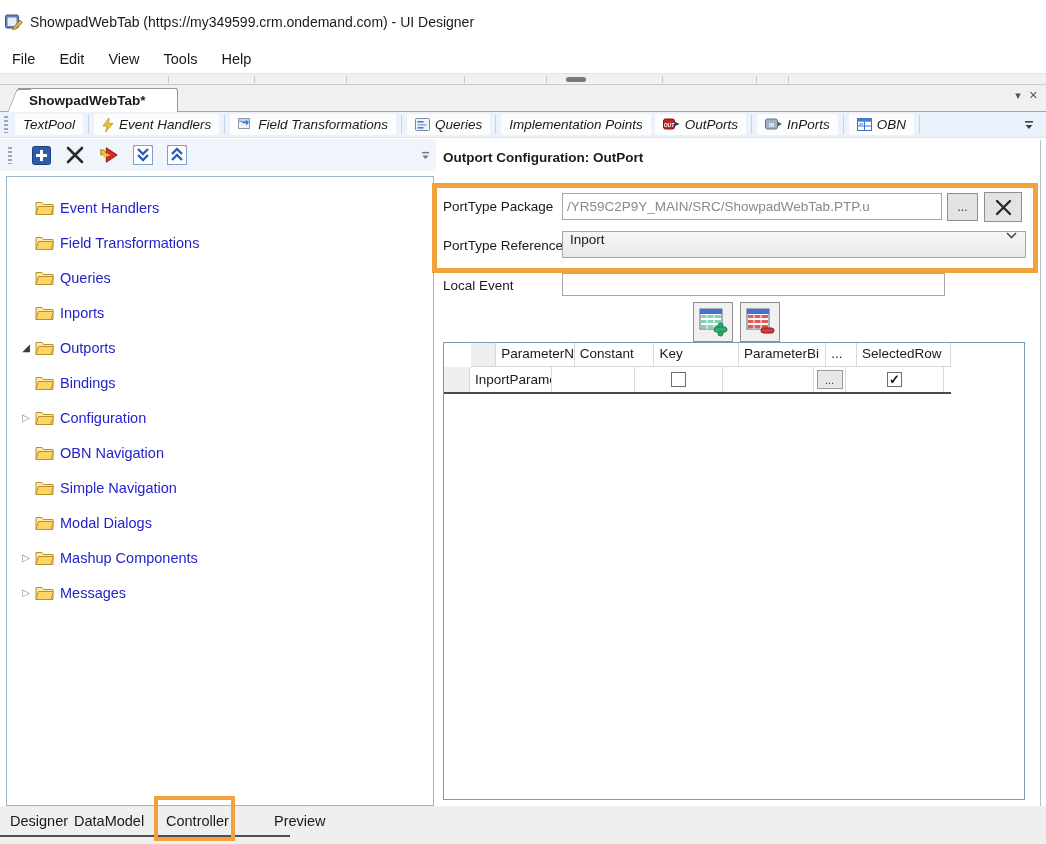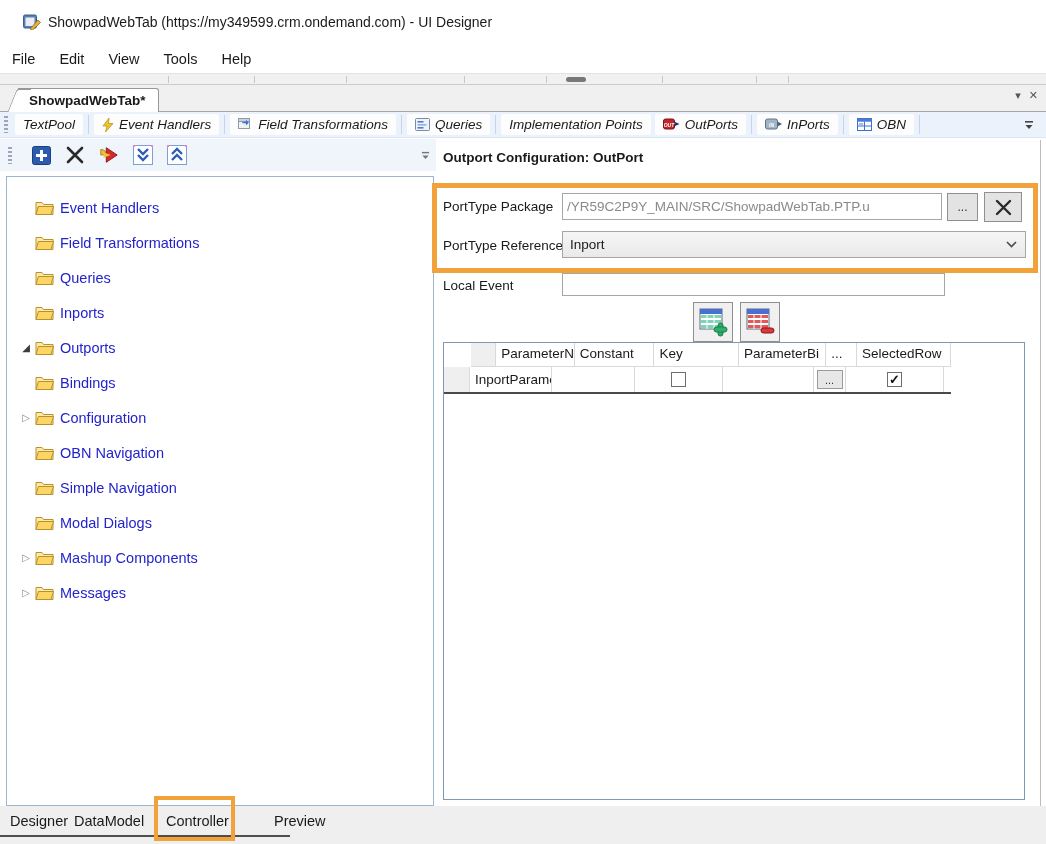--- a/index.html
+++ b/index.html
@@ -4,40 +4,40 @@
 <style>
   * { box-sizing: border-box; }
   html,body { margin:0; padding:0; }
   body {
     width:1046px; height:844px; position:relative; overflow:hidden;
     background:#ffffff; font-family:"Liberation Sans", sans-serif; color:#1a1a1a;
   }
 
   
   .titlebar { position:absolute; top:0; left:0; width:100%; height:44px;
-    display:flex; align-items:center; gap:7px; padding-left:23px; font-size:14px; }
+    display:flex; align-items:center; gap:7px; padding-left:5px; font-size:14px; }
   .title-icon { width:18px; height:16px; flex:0 0 auto; }
 
   
   .menubar { position:absolute; top:44px; left:0; width:100%; height:29px;
     display:flex; align-items:center; font-size:14.5px; }
   .menu-item { padding:4px 12px; cursor:default; }
 
   
   .strip { position:absolute; top:73px; left:0; width:100%; height:12px;
     background:#f1f1f1; border-top:1px solid #e3e3e3; border-bottom:1px solid #cccccc; }
   .strip .tick { position:absolute; top:2px; width:1px; height:7px; background:#c8c8c8; }
   .strip .blob { position:absolute; top:3px; left:566px; width:20px; height:5px; background:#787878; border-radius:3px; }
 
   
   .tabstrip { position:absolute; top:85px; left:0; width:100%; height:27px;
     background:#f0f0f0; border-bottom:1px solid #a5a5a5; }
   .doc-tab { position:absolute; left:18px; top:3px; height:24px; background:#fff;
     border:1px solid #979797; border-bottom:none; border-top-right-radius:3px;
-    padding:4px 12px 0 10px; font-weight:bold; font-size:13.5px; }
+    padding:4px 31px 0 10px; font-weight:bold; font-size:13.5px; }
   .doc-tab::before { content:""; position:absolute; left:-7px; bottom:0; width:14px; height:22px;
     background:#fff; border-left:1px solid #979797; border-top:1px solid #979797;
     transform:skewX(-22deg); border-top-left-radius:3px; }
   .tabstrip-controls { position:absolute; right:8px; top:4px; display:flex; gap:8px;
     font-size:11px; color:#555; align-items:center; }
 
   
   .ribbon { position:absolute; top:112px; left:0; width:100%; height:26px;
     background:#ecf2fb; border-bottom:1px solid #dde6f4;
     display:flex; align-items:center; font-size:13.5px; }
@@ -69,21 +69,21 @@
 
   
   .panel-title { position:absolute; left:443px; top:150px; font-weight:bold; font-size:13.5px; }
   .fld-label { position:absolute; font-size:13.5px; }
   .txt-input { position:absolute; border:1px solid #a6a6a6; background:#fff; font-family:"Liberation Sans",sans-serif;
     font-size:13.5px; padding:0 4px; color:#8a8a8a; }
   .btn-sm { position:absolute; background:#e3e3e3; border:1px solid #8f8f8f;
     display:flex; align-items:center; justify-content:center; font-size:12px; color:#333; }
   .dropdown { position:absolute; left:562px; top:231px; width:464px; height:27px;
     background:linear-gradient(#f6f6f6,#e9e9e9); border:1px solid #a6a6a6;
-    display:flex; align-items:center; padding-left:7px; font-size:13.5px; color:#1a1a1a; }
+    display:flex; align-items:flex-start; padding-left:7px; font-size:13.5px; color:#1a1a1a; }
   .dropdown .chev { margin-left:auto; margin-right:8px; }
   .row-btns { position:absolute; left:693px; top:302px; display:flex; gap:7px; }
   .row-btn { width:40px; height:40px; background:#f0f0f0; border:1px solid #8f8f8f;
     display:flex; align-items:center; justify-content:center; }
 
   
   .pgrid { position:absolute; left:443px; top:342px; width:582px; height:458px;
     background:#fff; border:1px solid #7c99b5; overflow:hidden; }
   .g-inner { width:507px; }
   .g-head { display:flex; height:24px;padding-left:27px; }

